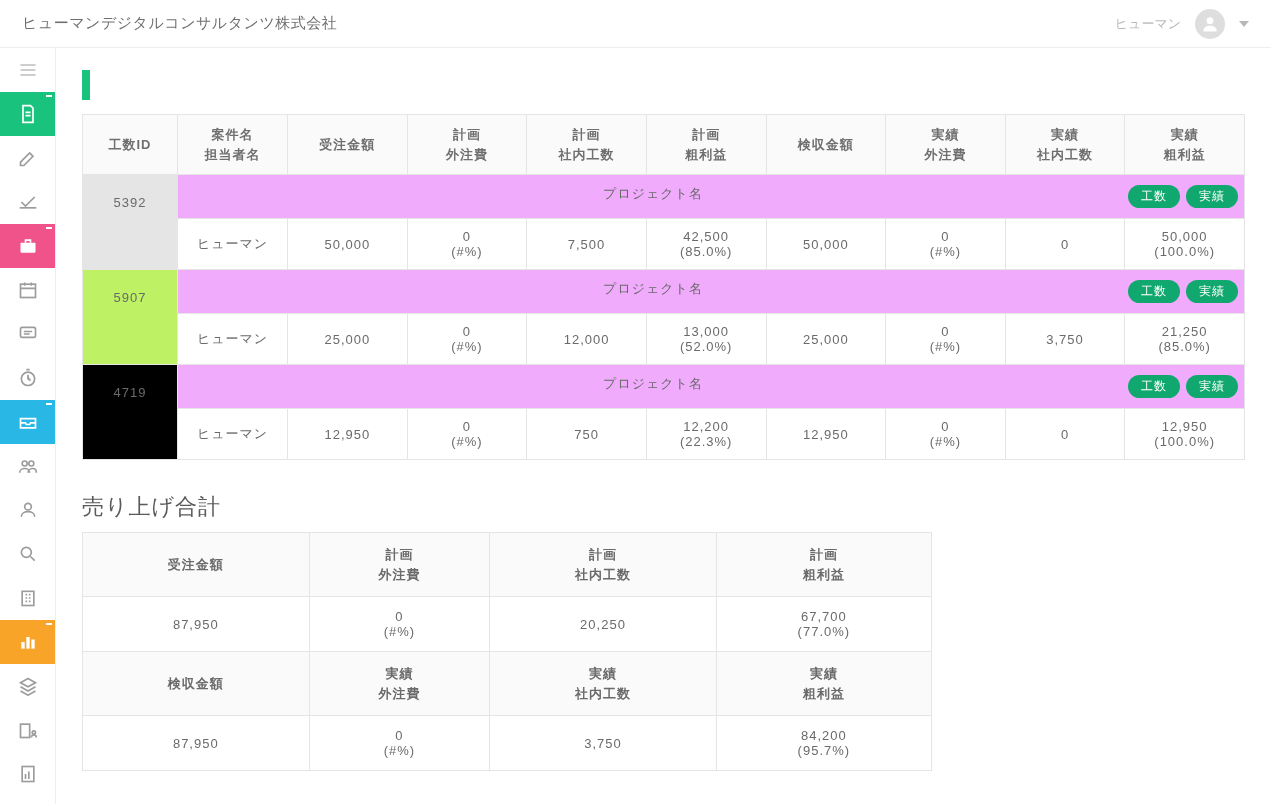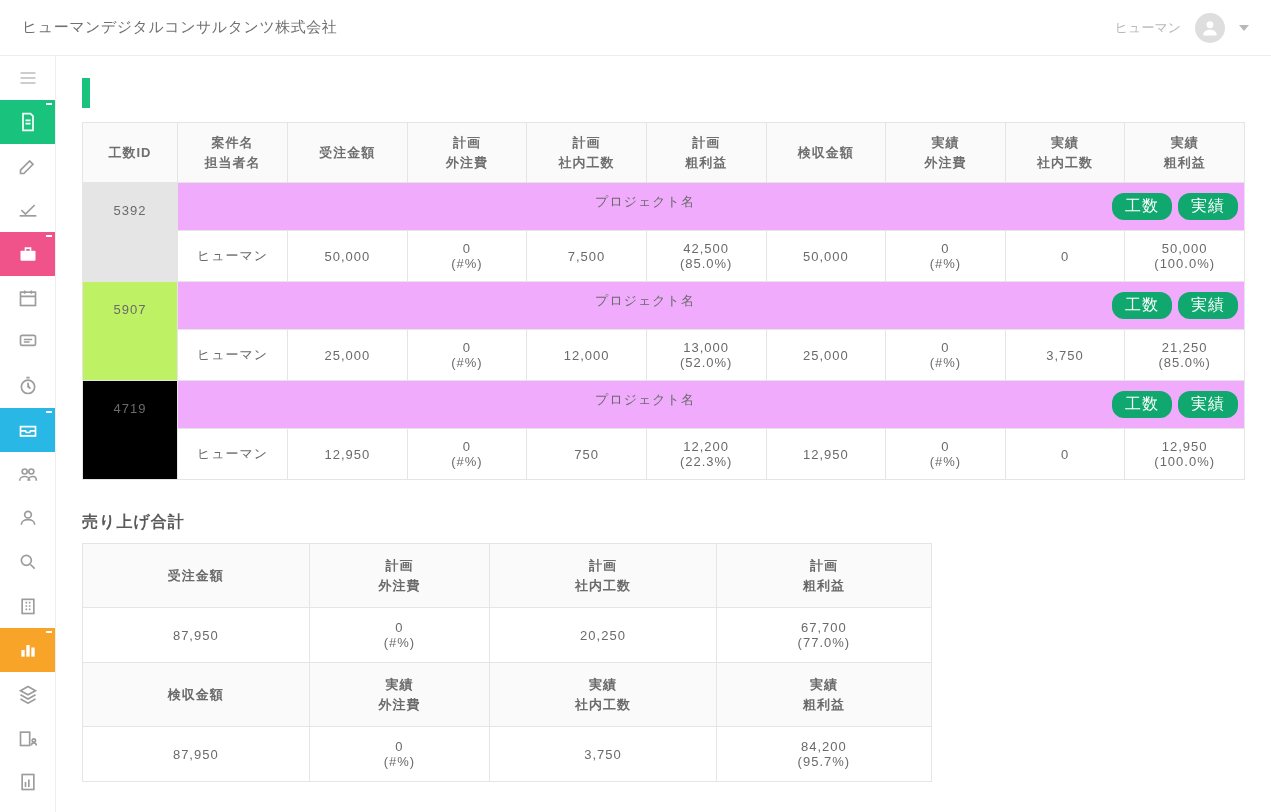--- a/index.html
+++ b/index.html
@@ -3,21 +3,21 @@
 <meta charset="utf-8">
 <style>
 * { box-sizing: border-box; margin: 0; padding: 0; }
 body {
   font-family: "Hiragino Kaku Gothic ProN", "メイリオ", Meiryo, sans-serif;
   font-size: 13px;
   color: #5a5a5a;
   background: #fff;
 }
 .header {
-  height: 56px;
+  height: 48px;
   display: flex;
   align-items: center;
   justify-content: space-between;
   padding: 7px 22px;
   border-bottom: 1px solid #eee;
 }
 .header .company {
   font-size: 15px;
   color: #707070;
   letter-spacing: 0.5px;
@@ -80,27 +80,27 @@
   background:#fafafa; font-weight:700; color:#6f6f6f;
   line-height:1.5;
 }
 .col-id { width:95px; }
 .project-row td {
   background:#f0abfc; color:#a7b9af; text-align:left; padding-left:14px;
 }
 .project-row td .proj-actions { float:right; }
 .pill {
   display:inline-block; background:#11a86f; color:#fff; border-radius:12px;
-  padding:3px 13px; font-size:16px; margin-left:6px;
+  padding:3px 13px; font-size:12px; margin-left:6px;
 }
 .person { color:#c6c6c6; }
 .pct { display:block; }
 .id-cell { vertical-align:top; padding-top:20px !important; color:#7a7a7a;}
 h2.section {
-  font-size:16px; font-weight:700; color:#5a5a5a; margin:32px 0 10px; letter-spacing:1px;
+  font-size:22px; font-weight:400; color:#5a5a5a; margin:32px 0 10px; letter-spacing:1px;
 }
 table.summary {
   width: 850px; border-collapse:collapse;
 }
 table.summary th, table.summary td {
   border:1px solid #e5e5e5; text-align:center; padding:12px 6px;
   font-size:13px; color:#6a6a6a; letter-spacing:1px;
 }
 table.summary th { background:#fafafa; font-weight:700; line-height:1.5;}
 </style>

